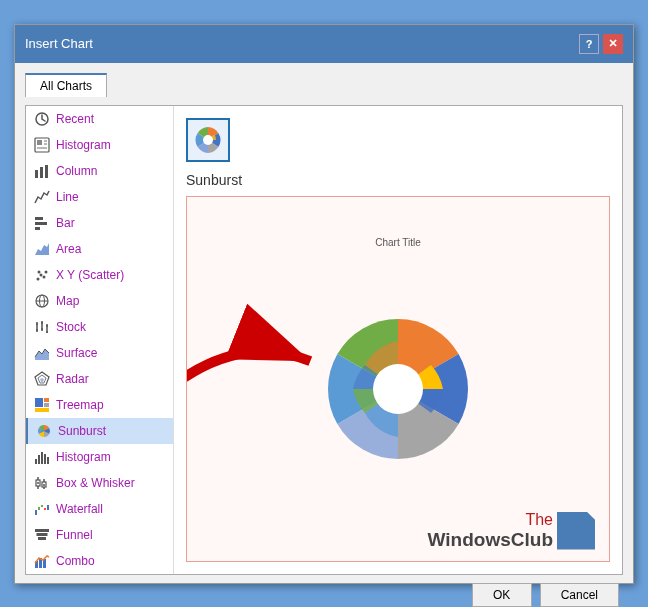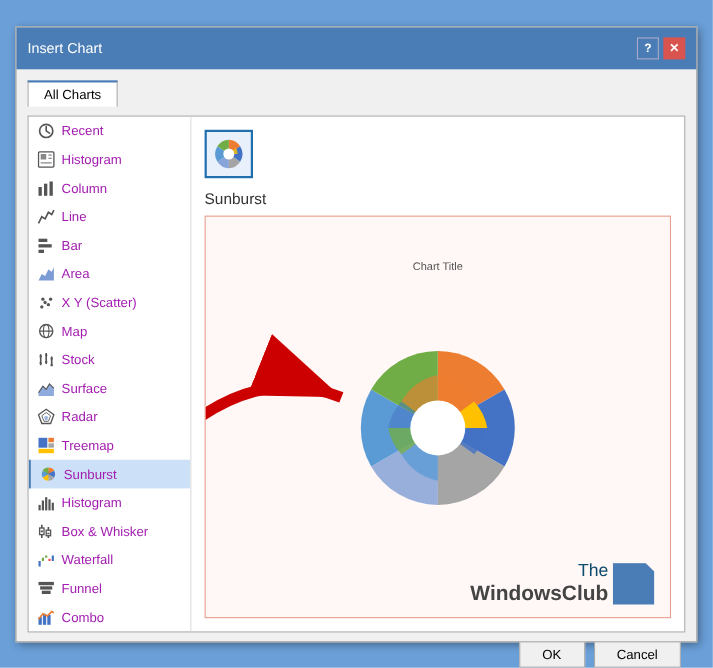--- a/index.html
+++ b/index.html
@@ -476,21 +476,21 @@
             <path d="M100,90 L100,138 A48,48 0 0,1 67,114 Z" fill="#5b9bd5" opacity="0.8"></path>
             <path d="M100,90 L67,114 A48,48 0 0,1 55,90 Z" fill="#70ad47" opacity="0.8"></path>
             <path d="M100,90 L55,90 A48,48 0 0,1 67,66 Z" fill="#4472c4" opacity="0.5"></path>
             <path d="M100,90 L67,66 A48,48 0 0,1 100,42 Z" fill="#ed7d31" opacity="0.6"></path>
 
             <circle cx="100" cy="90" r="25" fill="white"></circle>
           </svg>
 
           <div style="position:absolute; bottom:10px; right:14px; display:flex; align-items:center; gap:4px;">
             <div style="text-align:right;">
-              <div style="font-size:16px; color:#0c4a6e; font-weight:300;">The</div>
+              <div style="font-size:16px; color:#b91c1c; font-weight:300;">The</div>
               <div style="font-size:19px; color:#444; font-weight:600;">WindowsClub</div>
             </div>
             <div style="width:38px; height:38px; background:#4a7db5; clip-path:polygon(0 0, 78% 0, 100% 22%, 100% 100%, 0 100%);"></div>
           </div>
 
           <div style="position:absolute; top:50%; left:-60px; transform:translateY(-60%);">
             <svg width="60" height="40" viewBox="0 0 60 40">
               <defs>
                 <marker id="arrowhead" markerWidth="8" markerHeight="6" refX="8" refY="3" orient="auto">
                   <polygon points="0 0, 8 3, 0 6" fill="#cc0000"></polygon>

